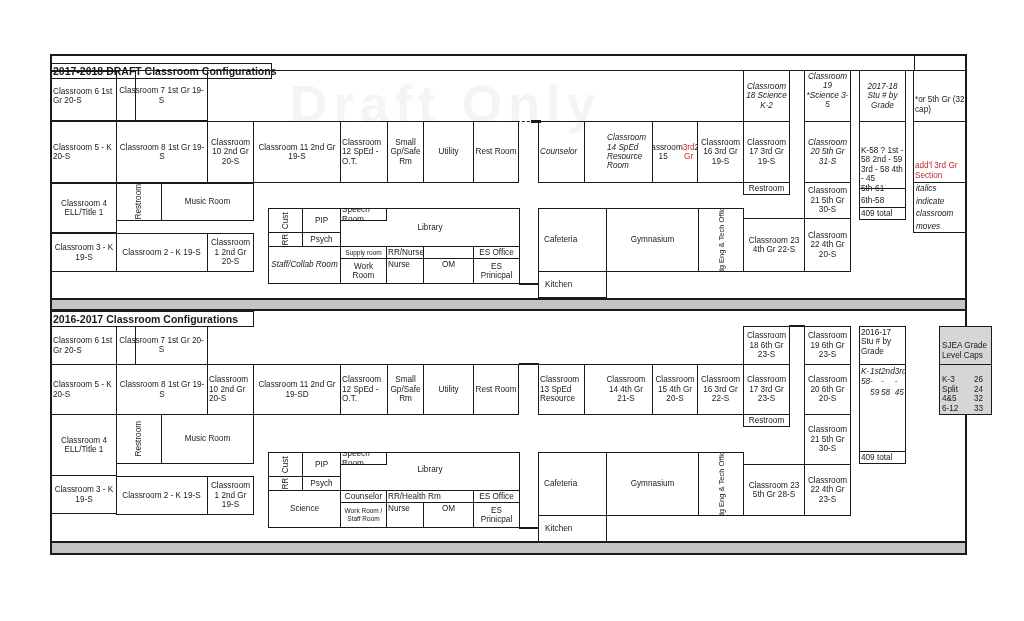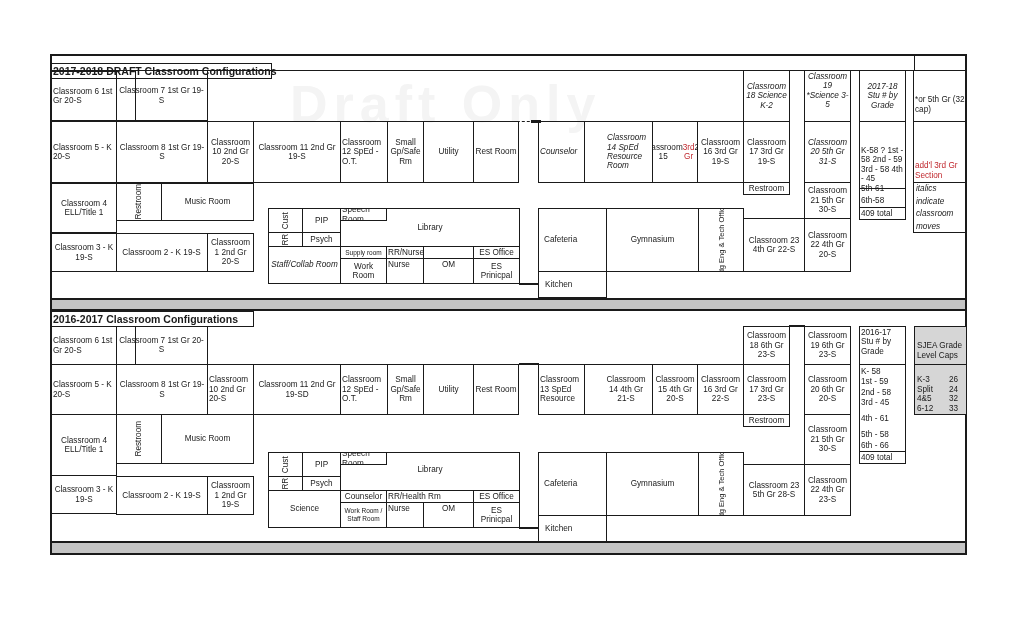--- a/index.html
+++ b/index.html
@@ -16,21 +16,21 @@
   .room.top { align-items:flex-start; }
   .room.it { font-style:italic; }
   .room .vt { transform:rotate(-90deg); white-space:nowrap; }
   .red { color:#c0272d; }
   .band { background:#c4c4c4; border:2px solid #1a1a1a; }
   .dash { border-top:1.5px dashed #1a1a1a; height:0; }
   .thick { background:#1a1a1a; }
   .watermark { font-size:52px; color:#f4f4f4; font-weight:bold; letter-spacing:6px;
                white-space:nowrap; pointer-events:none; }
   .note { font-size:8.2px; line-height:12.5px; padding:1px 2px; }
-  .caps { background:#d6d6d6; border:1px solid #1a1a1a; font-size:8.2px; line-height:9.5px; padding:2px; }
+  .caps { background:#d6d6d6; border:1px solid #1a1a1a; font-size:8.2px; line-height:9.5px; padding:2px;margin-left:25px; }
   .grid4 { display:grid; grid-template-columns:32px 20px; }
 </style>
 </head>
 <body>
 
 <div class="abs watermark" style="left:290px;top:74px;">Draft Only</div>
 
 <div class="abs frame" style="left:50px;top:54px;width:917px;height:246px;"></div>
 <div class="abs title" style="left:50px;top:55px;width:222px;height:16px;margin-top:8px;">2017-2018 DRAFT Classroom Configurations</div>
 <div class="abs" style="left:50px;top:70px;width:917px;border-top:1.5px solid #1a1a1a;"></div>
@@ -163,21 +163,21 @@
 <div class="abs room" style="left:743px;top:414px;width:47px;height:13px;">Restroom</div>
 <div class="abs thick" style="left:789px;top:325px;width:16px;height:2px;"></div>
 
 <div class="abs room" style="left:804px;top:326px;width:47px;height:39px;">Classroom 19  6th Gr 23-S</div>
 <div class="abs room" style="left:804px;top:364px;width:47px;height:51px;">Classroom 20  6th Gr 20-S</div>
 <div class="abs room" style="left:804px;top:414px;width:47px;height:51px;">Classroom 21  5th Gr 30-S</div>
 <div class="abs room" style="left:804px;top:464px;width:47px;height:52px;">Classroom 22  4th Gr 23-S</div>
 <div class="abs room" style="left:743px;top:464px;width:62px;height:52px;">Classroom 23  5th Gr 28-S</div>
 
 <div class="abs room left top" style="left:859px;top:326px;width:47px;height:39px;">2016-17 Stu # by Grade</div>
-<div class="abs room left top" style="left:859px;top:364px;width:47px;height:88px;flex-direction:column;align-items:flex-start;line-height:10.3px;padding-top:2px;">
+<div class="abs room left top" style="left:859px;top:364px;width:47px;height:88px;flex-direction:row;align-items:flex-start;line-height:10.3px;padding-top:2px;font-style:italic;">
   <span>K- 58</span>
   <span>1st - 59</span>
   <span>2nd - 58</span>
   <span>3rd - 45</span>
   <span style="margin-top:6px;">4th - 61</span>
   <span style="margin-top:6px;">5th - 58</span>
   <span>6th - 66</span>
 </div>
 <div class="abs room left" style="left:859px;top:451px;width:47px;height:13px;">409 total</div>
 

